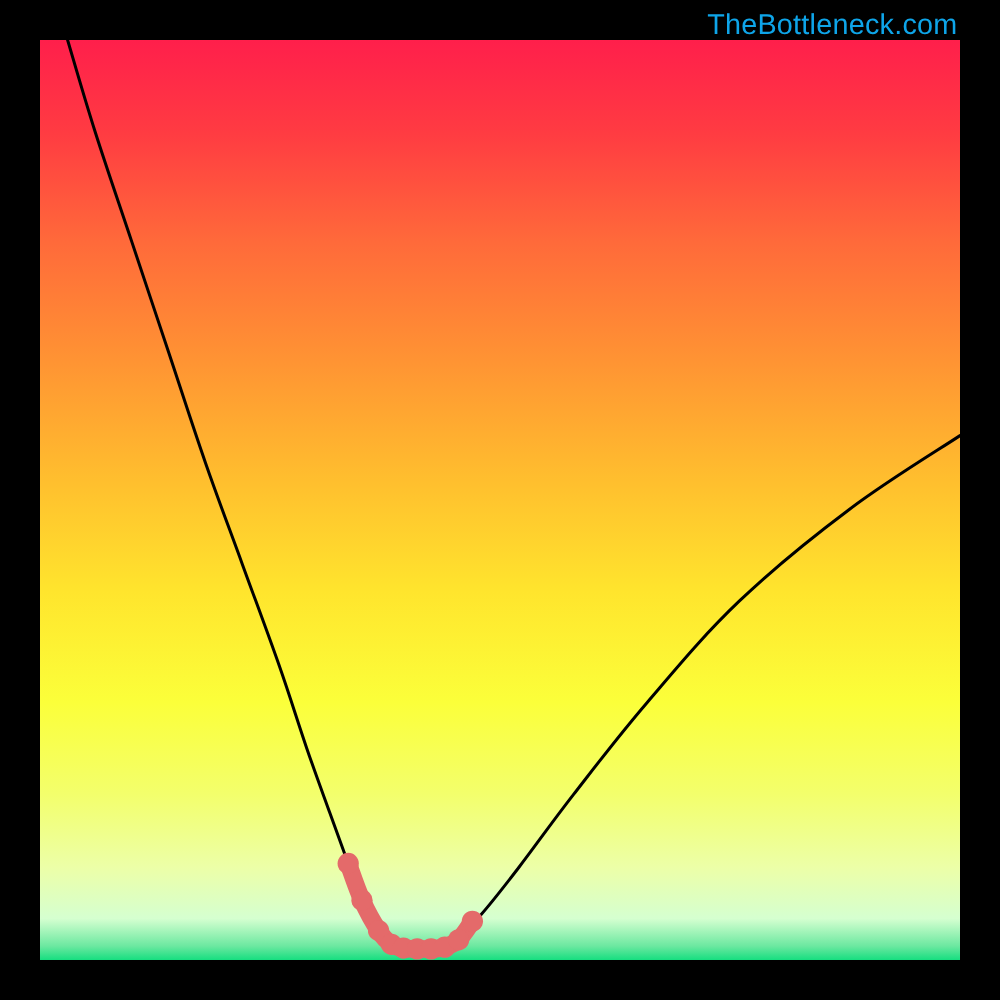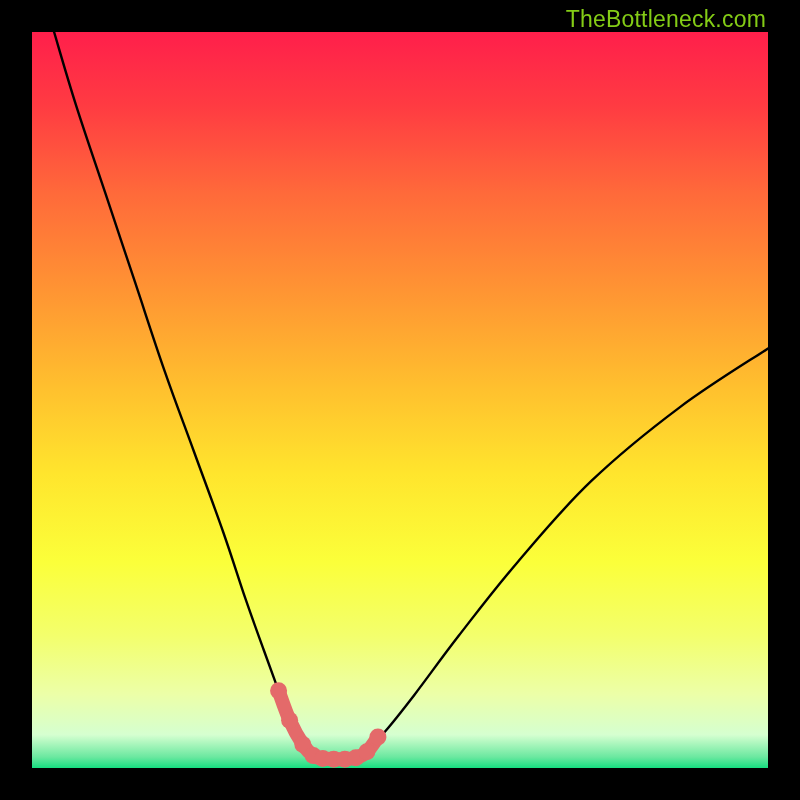--- a/index.html
+++ b/index.html
@@ -28,21 +28,21 @@
   .gradient {
     position: absolute;
     left: 0; top: 0;
     width: 100%;
     height: 100%;
   }
   .watermark {
     position: absolute;
     top: 6px;
     right: 34px;
-    color: #84cc16;
+    color: #0ea5e9;
     font-size: 23px;
     letter-spacing: 0.2px;
     font-weight: 400;
   }
   svg.curve {
     position: absolute;
     left: 0; top: 0;
     width: 100%;
     height: 100%;
   }

